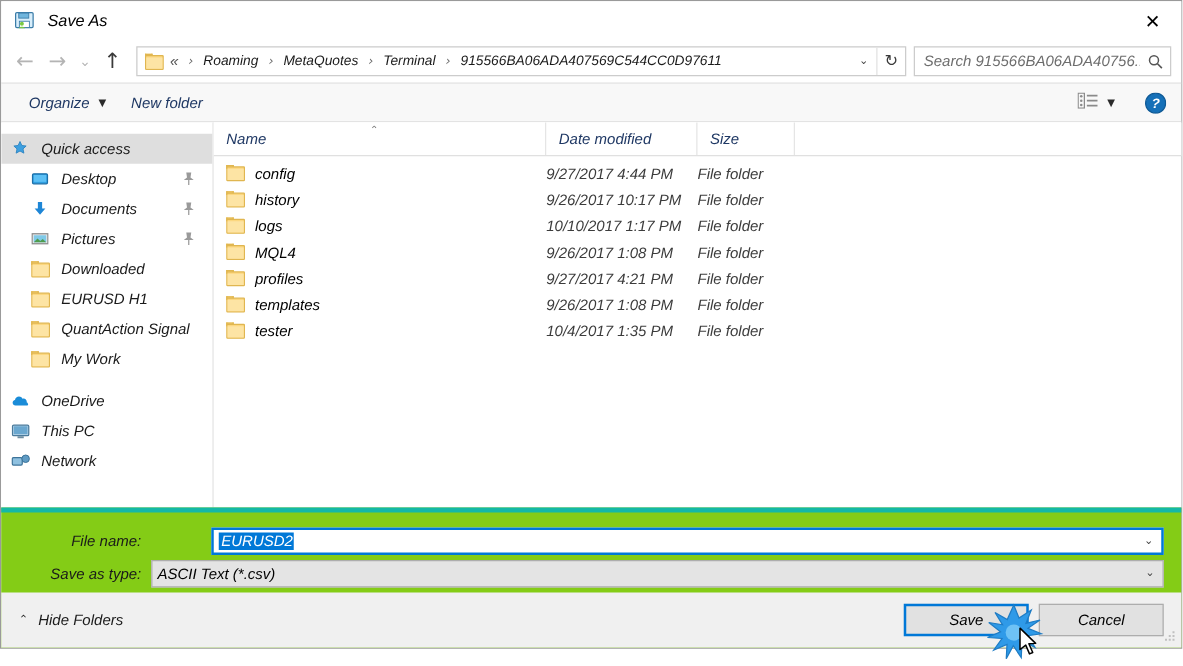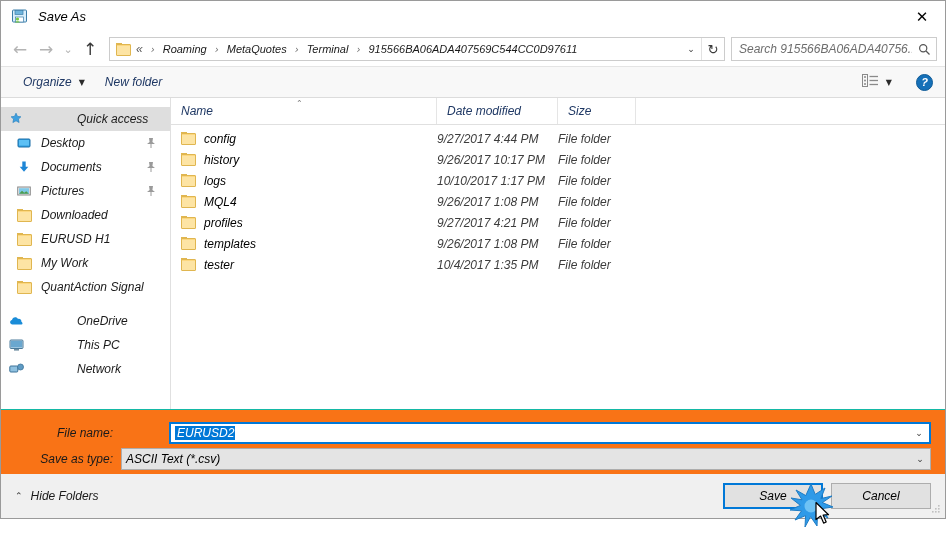--- a/index.html
+++ b/index.html
@@ -88,25 +88,25 @@
   .tb-view{display:flex;align-items:center;height:22px;padding:0 6px;}
   .tb-help{margin-left:18px;margin-right:4px;display:flex;align-items:center;}
 
   
   .body{flex:1;display:flex;min-height:0;background:#fff;}
   .sidebar{
     width:170px;min-width:170px;border-right:1px solid #e0e0e0;
     padding-top:9px;box-sizing:border-box;overflow:hidden;background:#fff;
   }
   .sb-item{
-    height:24px;display:flex;align-items:center;padding-left:16px;
+    height:24px;display:flex;align-items:center;padding-left:24px;
     font-size:12px;color:#1a1a1a;position:relative;
   }
   .sb-item.selected{background:#dedede;}
-  .sb-item.root{padding-left:8px;gap:44px;}
+  .sb-item.root{padding-left:8px;}
   .sb-ico{width:20px;flex:none;display:flex;align-items:center;justify-content:flex-start;}
   .sb-label{padding-left:4px;white-space:nowrap;}
   .sb-pin{position:absolute;right:14px;top:6px;}
   .sb-gap{height:10px;}
 
   
   .filepane{flex:1;display:flex;flex-direction:column;min-width:0;background:#fff;}
   .colhead{
     height:26px;min-height:26px;display:flex;align-items:stretch;
     border-bottom:1px solid #e0e0e0;background:#fff;position:relative;
@@ -142,21 +142,21 @@
   .folder .tab{
     position:absolute;left:0;top:0;width:6px;height:3px;background:#fcd77f;
     border:1px solid #e0b650;border-bottom:none;box-sizing:border-box;
   }
   .folder .face{
     position:absolute;left:1px;top:3px;width:13px;height:9px;background:#fde4a4;
   }
 
   
   .formzone{
-    background:#f97316;border-top:1px solid #14b8a6;
+    background:#84cc16;border-top:4px solid #14b8a6;
     padding:12px 0 0 0;min-height:0;
   }
   .formrow{display:flex;align-items:center;height:22px;margin-bottom:4px;padding-right:14px;}
   .form-label{
     width:120px;min-width:120px;text-align:right;padding-right:8px;
     font-size:12px;color:#1a1a1a;box-sizing:border-box;
   }
   .combo{
     flex:1;height:22px;display:flex;align-items:center;box-sizing:border-box;
     background:#fff;border:1px solid #7a7a7a;
@@ -364,32 +364,32 @@
       </div>
 
       <div class="sb-item">
         <span class="sb-ico">
           <span class="folder">
               <span class="tab"></span>
               <span class="back"></span>
               <span class="face"></span>
             </span>
         </span>
-        <span class="sb-label">My Work</span>
+        <span class="sb-label">QuantAction Signal</span>
       </div>
 
       <div class="sb-item">
         <span class="sb-ico">
           <span class="folder">
               <span class="tab"></span>
               <span class="back"></span>
               <span class="face"></span>
             </span>
         </span>
-        <span class="sb-label">QuantAction Signal</span>
+        <span class="sb-label">My Work</span>
       </div>
 
       <div class="sb-gap"></div>
 
       <div class="sb-item root">
         <span class="sb-ico">
           <svg width="15" height="14" viewBox="0 0 15 14">
             <path d="M3.4 10.4c-1.3 0-2.3-1-2.3-2.2 0-1.1.8-2 1.9-2.2.2-1.6 1.6-2.8 3.2-2.8 1.2 0 2.3.7 2.8 1.7.3-.1.6-.2.9-.2 1.4 0 2.5 1.1 2.5 2.5 0 .2 0 .4-.1.5.7.3 1.2 1 1.2 1.8 0 .6-.4.9-1.1.9z" fill="#1a8cd8"></path>
           </svg>
         </span>

